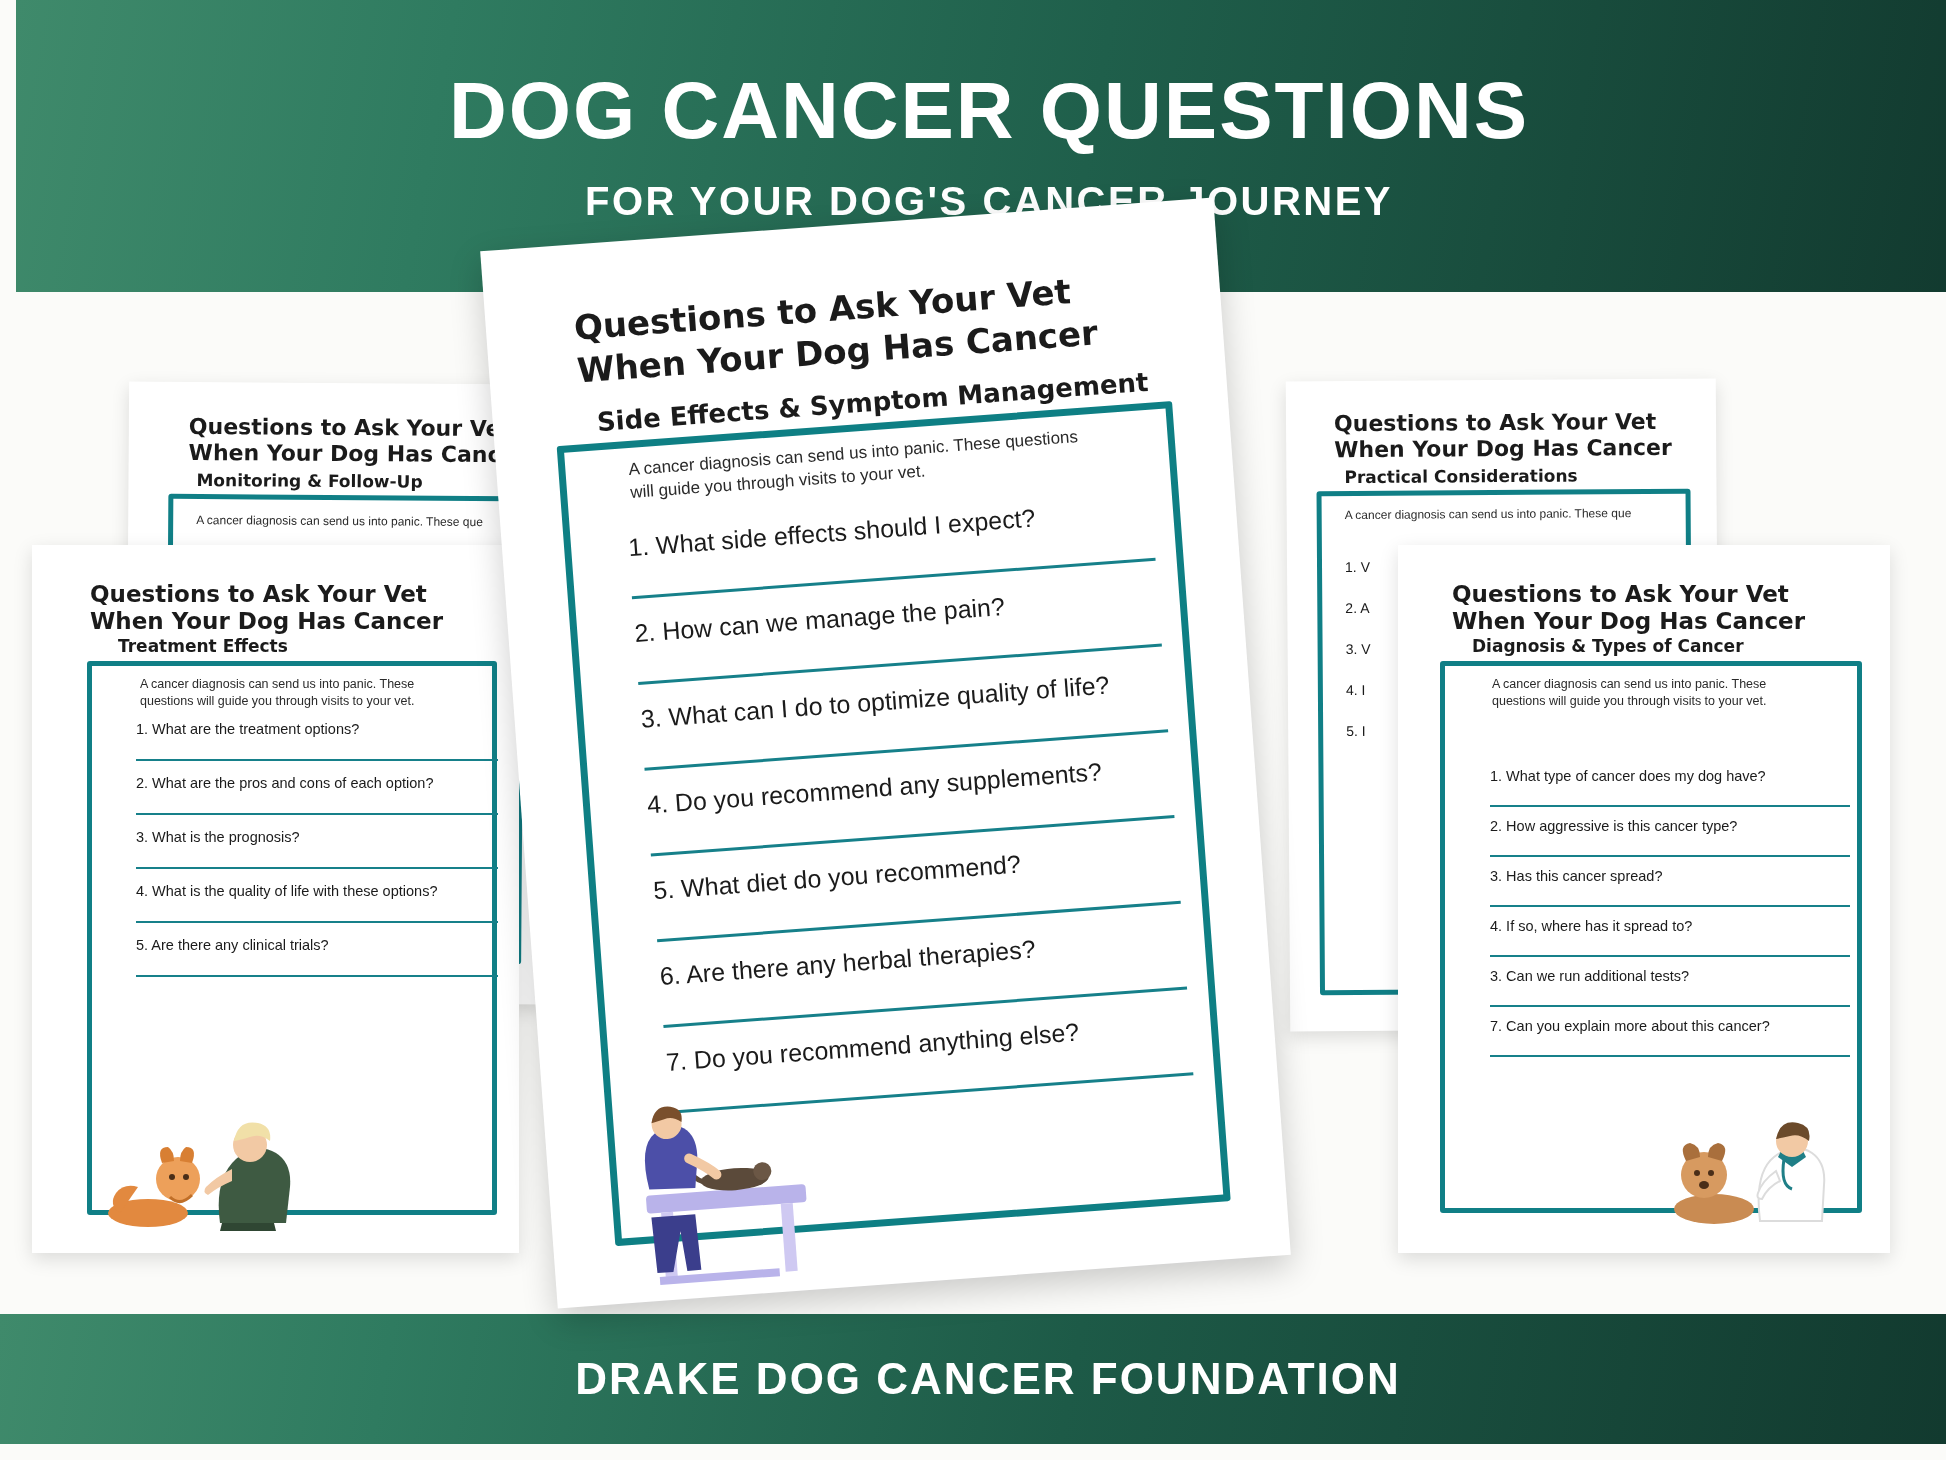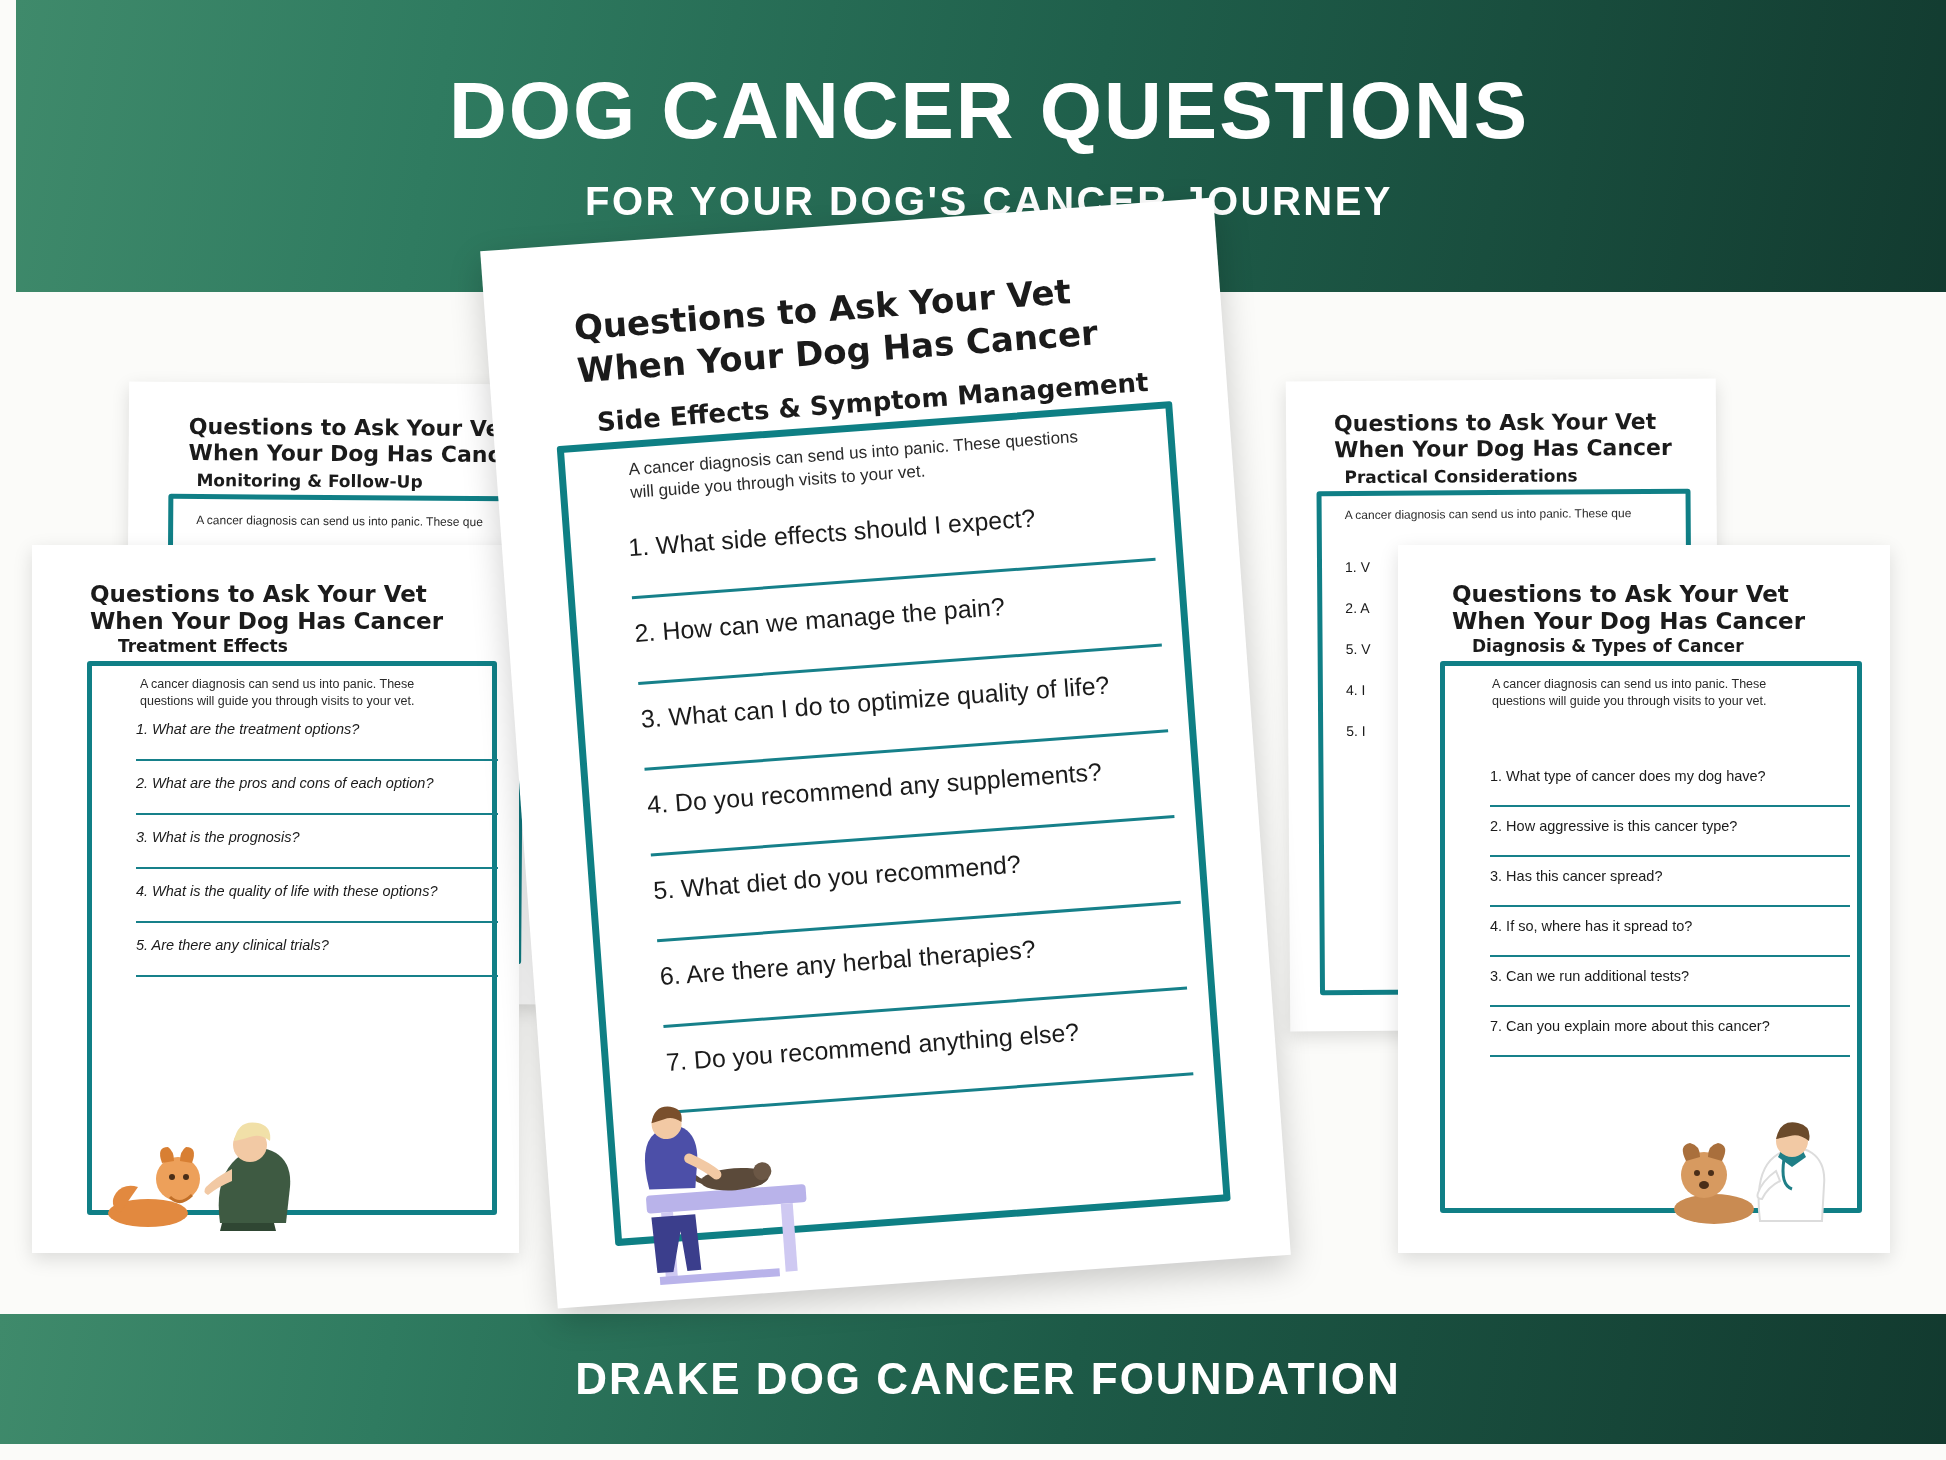--- a/index.html
+++ b/index.html
@@ -92,21 +92,21 @@
 
   
   #sheet-treatment {
     left: 32px; top: 253px; width: 487px; height: 708px;
     transform: rotate(0deg);
   }
   #sheet-treatment .sheet-title { font-size: 23px; margin: 36px 0 0 58px; }
   #sheet-treatment .frame { left: 55px; top: 116px; right: 22px; bottom: 38px; }
   #sheet-treatment .section-head { position: absolute; left: 86px; top: 91px; font-size: 17px; }
   #sheet-treatment .blurb { position: absolute; left: 108px; top: 131px; width: 310px; font-size: 12.5px; }
-  #sheet-treatment .qs { position: absolute; left: 104px; top: 176px; width: 362px; font-style: italic; }
+  #sheet-treatment .qs { position: absolute; left: 104px; top: 176px; width: 362px; }
   #sheet-treatment .qs .q-item { font-size: 14.5px; padding-bottom: 22px; margin-bottom: 14px; }
 
   
   #sheet-diagnosis {
     left: 1398px; top: 253px; width: 492px; height: 708px;
     transform: rotate(0deg);
   }
   #sheet-diagnosis .sheet-title { font-size: 23px; margin: 36px 0 0 54px; }
   #sheet-diagnosis .frame { left: 42px; top: 116px; right: 28px; bottom: 40px; }
   #sheet-diagnosis .section-head { position: absolute; left: 74px; top: 91px; font-size: 17px; }
@@ -163,21 +163,21 @@
       <div class="sheet-title">
         <div>Questions to Ask Your Vet</div>
         <div>When Your Dog Has Cancer</div>
       </div>
       <div class="frame"></div>
       <div class="section-head">Practical Considerations</div>
       <div class="blurb">A cancer diagnosis can send us into panic. These que</div>
       <div class="plist">
         <div>1. V</div>
         <div>2. A</div>
-        <div>5. V</div>
+        <div>3. V</div>
         <div>4. I</div>
         <div>5. I</div>
       </div>
     </div>
   </div>
 
   <div class="sheet" id="sheet-treatment">
     <div class="sheet-inner">
       <div class="sheet-title">
         <div>Questions to Ask Your Vet</div>

